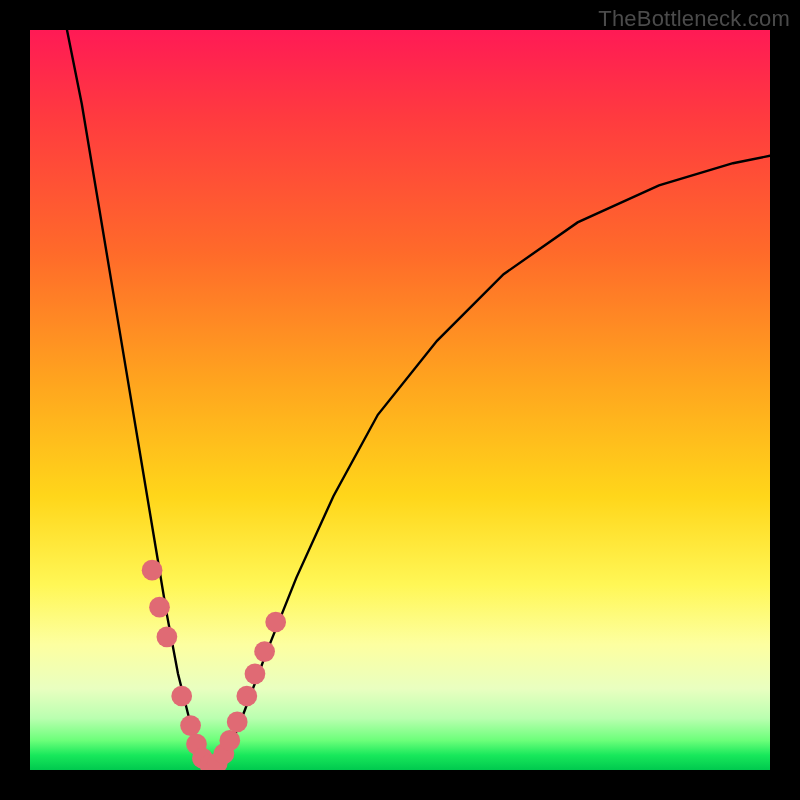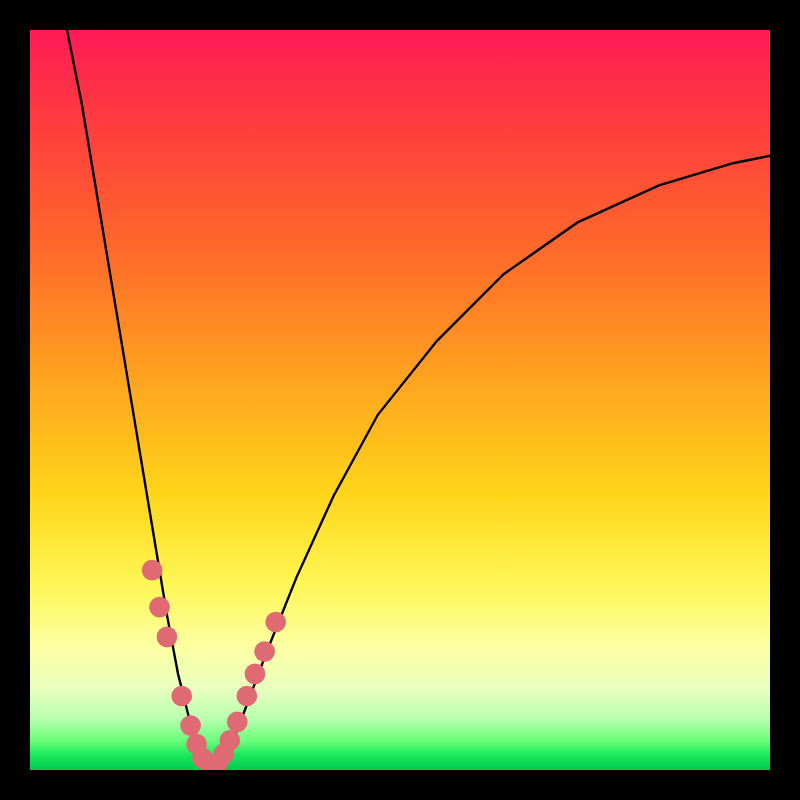--- a/index.html
+++ b/index.html
@@ -86,13 +86,14 @@
           <circle cx="199.80" cy="710.40" r="10.36" fill="#e06a74"></circle>
           <circle cx="207.20" cy="691.90" r="10.36" fill="#e06a74"></circle>
           <circle cx="216.82" cy="666.00" r="10.36" fill="#e06a74"></circle>
           <circle cx="224.96" cy="643.80" r="10.36" fill="#e06a74"></circle>
           <circle cx="234.58" cy="621.60" r="10.36" fill="#e06a74"></circle>
           <circle cx="245.68" cy="592.00" r="10.36" fill="#e06a74"></circle>
         </g>
     </svg>
   </div>
 
+  <div class="watermark">TheBottleneck.com</div>
 </div>
 
 </body></html>

